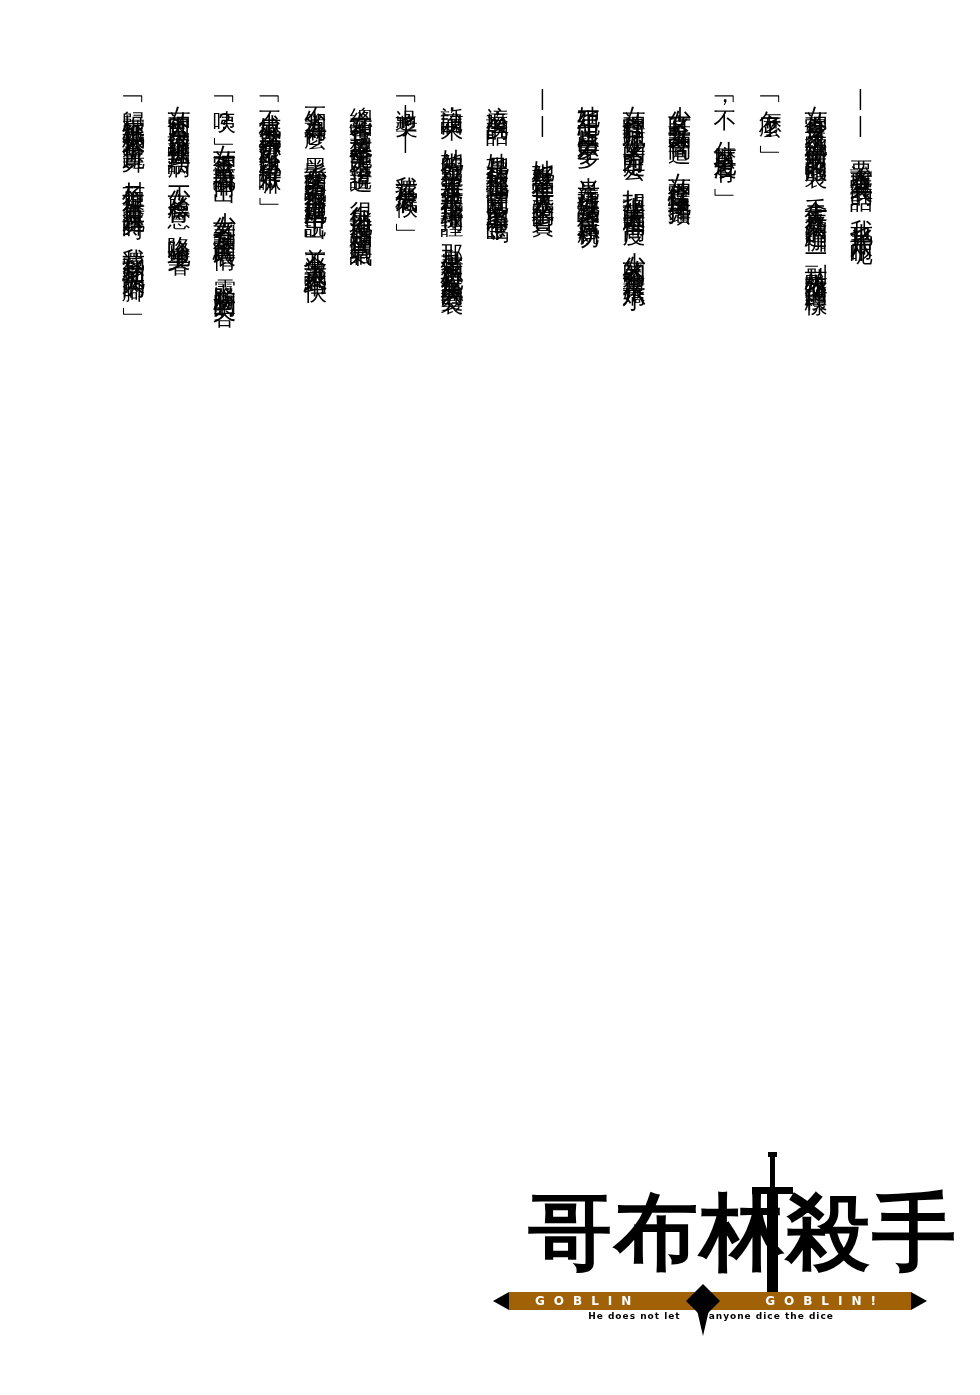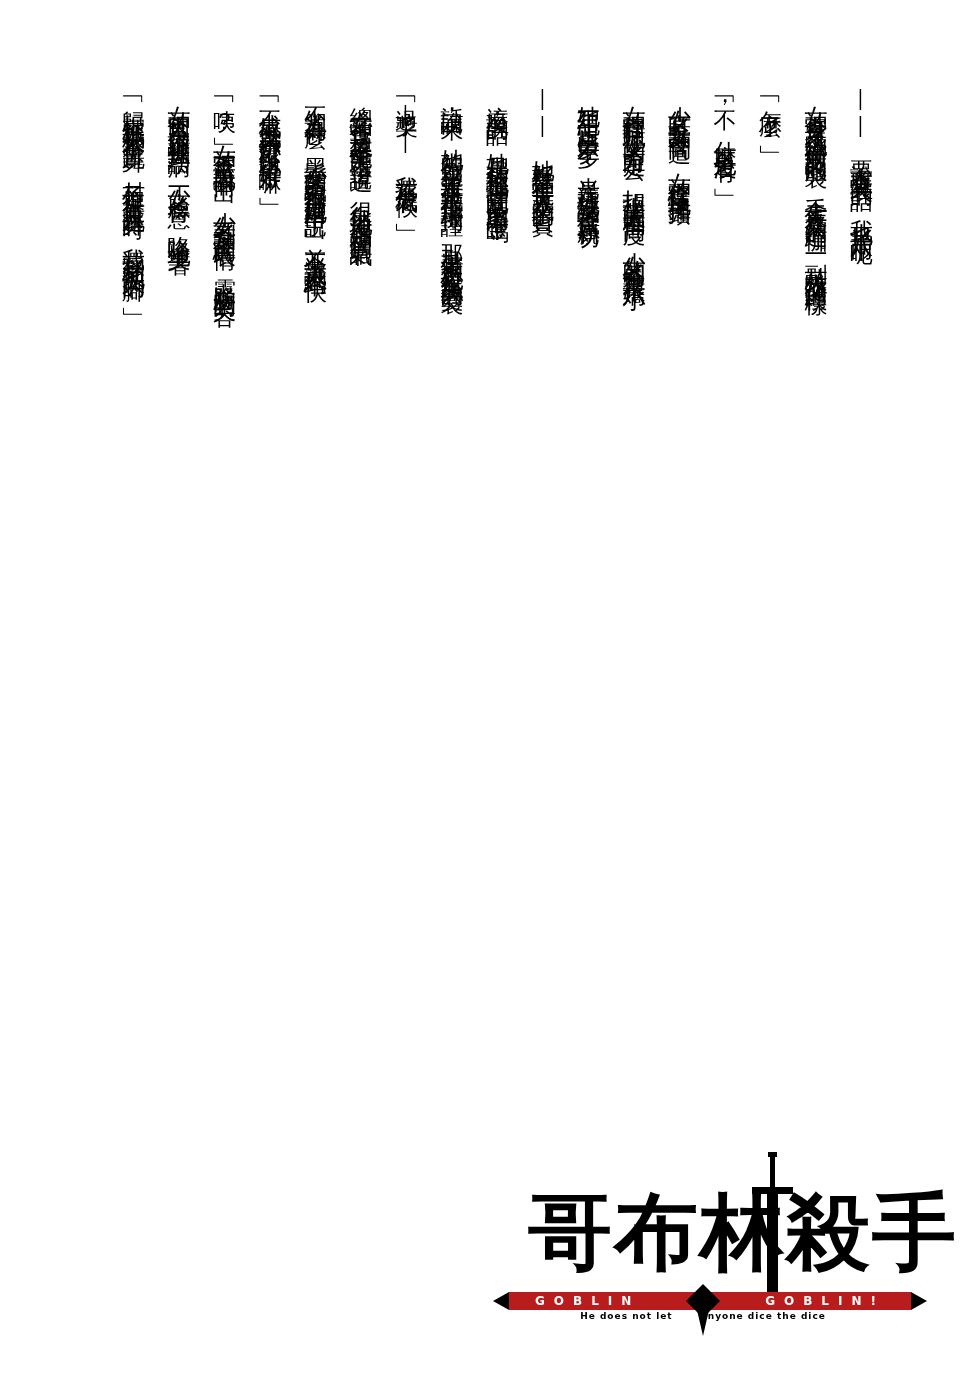--- a/index.html
+++ b/index.html
@@ -56,21 +56,21 @@
   
   .sword-pommel { position: absolute; left: 273px; top: 0;  width: 9px;  height: 5px;  background: #000; }
   .sword-handle { position: absolute; left: 275px; top: 4px; width: 5px; height: 32px; background: #000; }
   .sword-guard  { position: absolute; left: 257px; top: 35px; width: 41px; height: 7px; background: #000; }
   .sword-blade  { position: absolute; left: 272px; top: 41px; width: 11px; height: 102px; background: #000; }
 
   .logo-banner {
     position: absolute;
     left: 14px; top: 140px;
     width: 402px; height: 18px;
-    background: #b91c1c;
+    background: #a16207;
     display: flex;
     justify-content: space-between;
     align-items: center;
     padding: 0 26px;
   }
   .logo-banner::before {
     content: ""; position: absolute; left: -16px; top: 0;
     border-top: 9px solid transparent; border-bottom: 9px solid transparent;
     border-right: 16px solid #000;
   }
@@ -96,21 +96,21 @@
   .banner-spike {
     position: absolute;
     left: 202px; top: 158px;
     width: 0; height: 0;
     border-left: 6px solid transparent;
     border-right: 6px solid transparent;
     border-top: 26px solid #000000;
   }
   .logo-tagline {
     position: absolute;
-    left: 0; top: 159px;
+    left: 8px; top: 159px;
     width: 432px;
     display: flex;
     justify-content: center;
     gap: 28px;
     transform: translateX(-8px);
     font-family: "DejaVu Sans", "Liberation Sans", sans-serif;
     font-weight: bold;
     font-size: 9px;
     letter-spacing: 1px;
     color: #000000;

